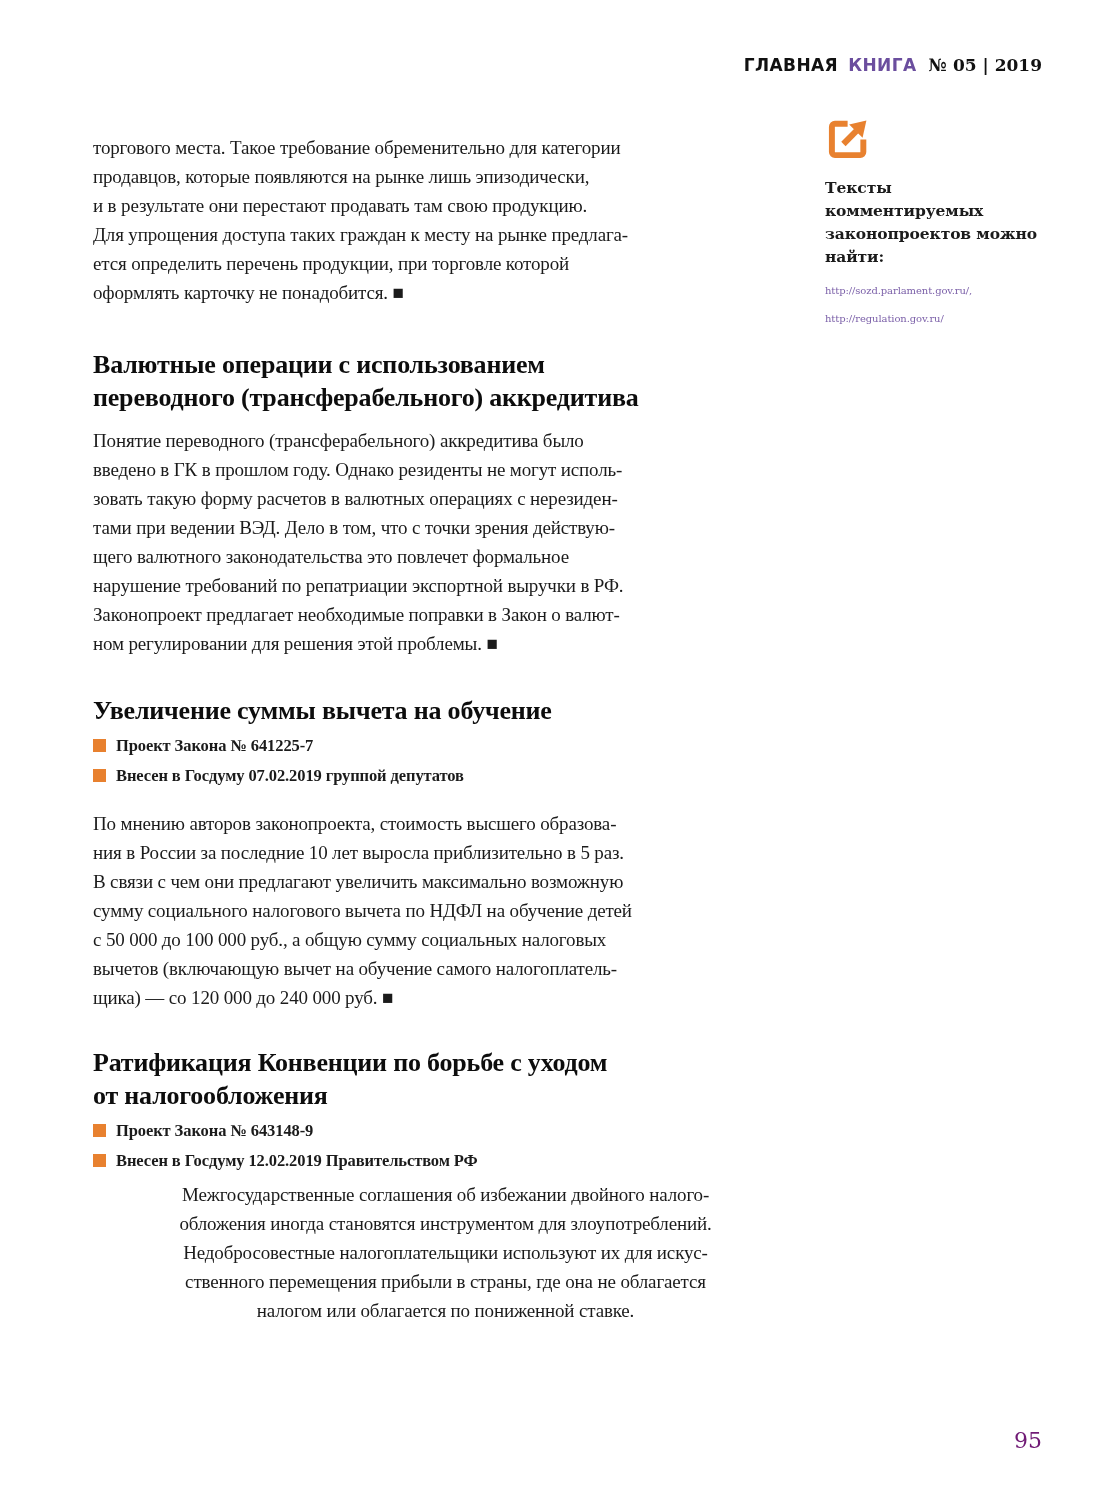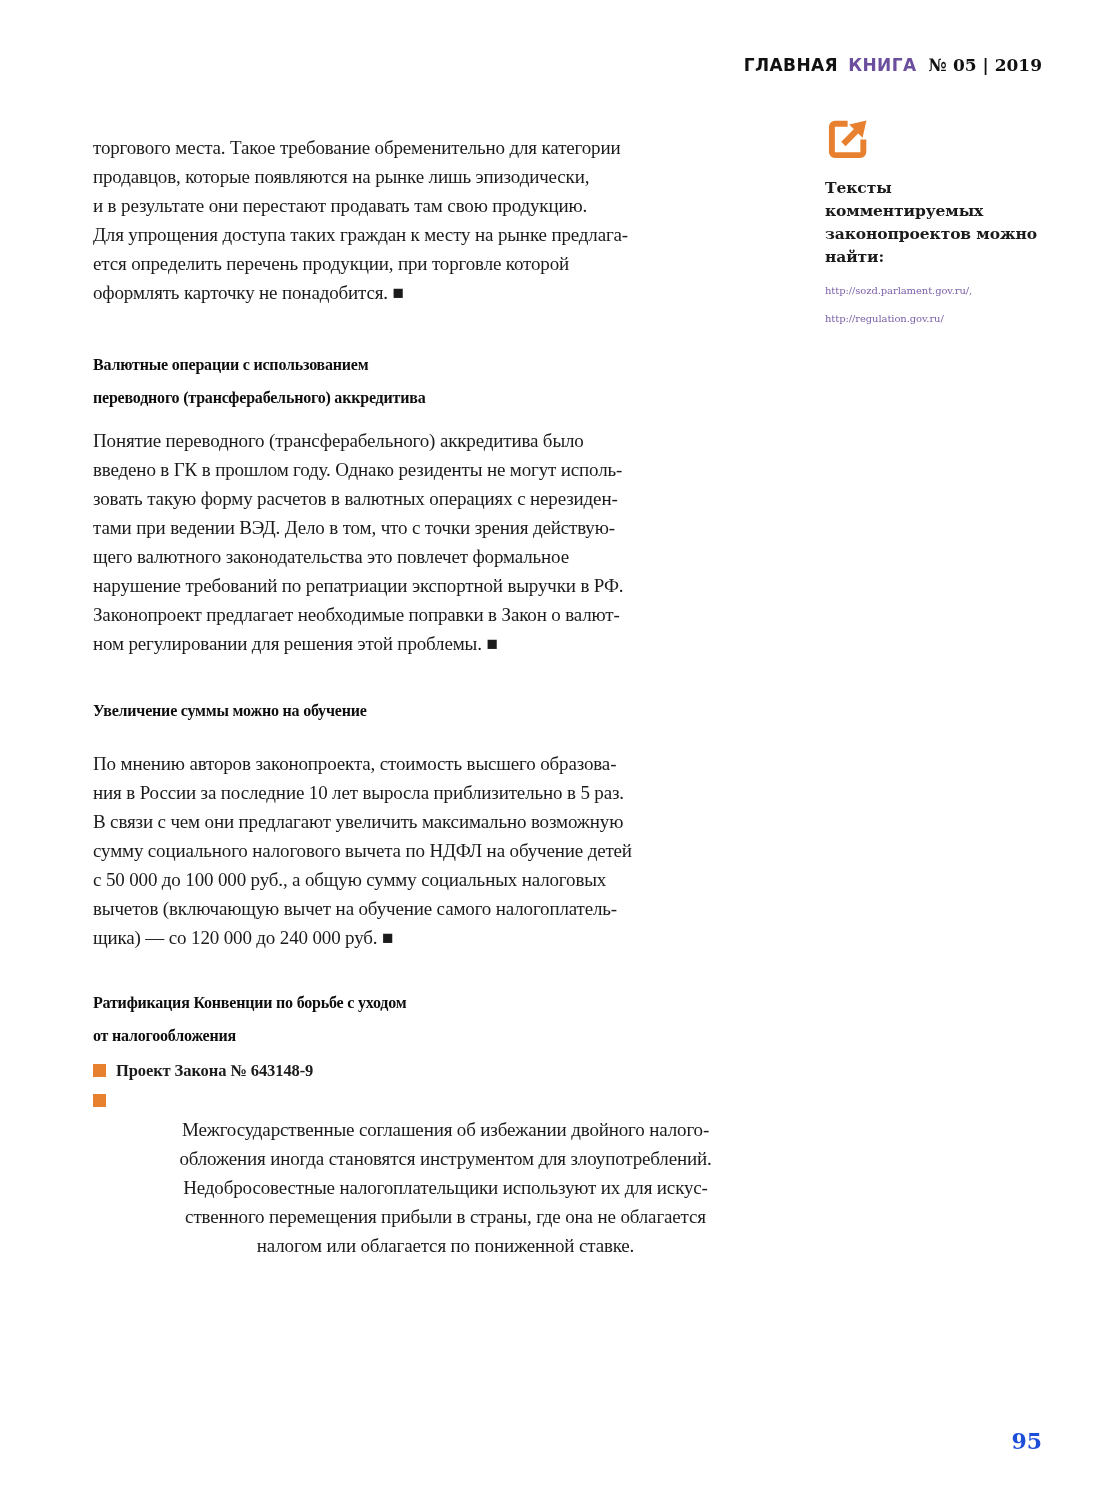--- a/index.html
+++ b/index.html
@@ -10,21 +10,21 @@
   .masthead{position:absolute;top:55px;right:62px;white-space:nowrap;}
   .brand-black{font-family:"DejaVu Sans", sans-serif;font-weight:bold;font-size:17px;
                letter-spacing:0.4px;color:#111111;}
   .brand-purple{font-family:"DejaVu Sans", sans-serif;font-weight:bold;font-size:17px;
                 letter-spacing:0.4px;color:#6b4e9e;margin-left:5px;}
   .issue{font-family:"DejaVu Serif", serif;font-weight:bold;font-size:17px;color:#111111;margin-left:7px;}
 
   
   .main-col{position:absolute;left:93px;top:133px;width:705px;font-family:Liberation Serif, serif;}
   .body-text{font-size:19px;line-height:29px;letter-spacing:-0.15px;white-space:pre-line;color:#1b1b1b;}
-  .section-heading{font-size:16px;line-height:33px;font-weight:bold;color:#0d0d0d;
+  .section-heading{font-size:26px;line-height:33px;font-weight:bold;color:#0d0d0d;
                    white-space:pre-line;letter-spacing:-0.2px;}
   .s1-heading{margin-top:41px;}
   .s2-heading{margin-top:36px;}
   .s3-heading{margin-top:34px;}
   .bullet-list{margin-top:8px;}
   .bullet-row{display:flex;align-items:flex-start;margin-bottom:8px;}
   .bullet-square{flex:0 0 auto;width:13px;height:13px;background:#e8812f;margin:4px 10px 0 0;}
   .bullet-label{font-size:16.5px;line-height:22px;font-weight:bold;color:#1b1b1b;letter-spacing:-0.1px;}
   .para-1{margin-top:12px;}
   .para-2{margin-top:22px;}
@@ -33,21 +33,21 @@
   
   .sidebar{position:absolute;left:825px;top:116px;width:222px;}
   .ext-icon{display:block;}
   .sidebar-note{margin-top:10px;font-size:15.5px;line-height:23px;font-weight:bold;
                 color:#1b1b1b;white-space:pre-line;letter-spacing:-0.1px;}
   .sidebar-links{margin-top:9px;}
   .sidebar-link{display:block;font-size:10px;line-height:28px;color:#7c61a9;
                 text-decoration:none;letter-spacing:-0.1px;}
 
   
-  .page-number{position:absolute;top:1428px;right:62px;font-size:22px;color:#1d4ed8;font-weight:bold;}
+  .page-number{position:absolute;top:1428px;right:62px;font-size:22px;color:#701a75;}
 </style>
 </head>
 <body>
 
 <div class="page">
 
   <div class="masthead">
     <span class="brand-black">ГЛАВНАЯ</span>
     <span class="brand-purple">КНИГА</span>
     <span class="issue">№ 05 | 2019</span>
@@ -66,38 +66,49 @@
 переводного (трансферабельного) аккредитива</div>
     <div class="body-text para-1">Понятие переводного (трансферабельного) аккредитива было
 введено в ГК в прошлом году. Однако резиденты не могут исполь-
 зовать такую форму расчетов в валютных операциях с нерезиден-
 тами при ведении ВЭД. Дело в том, что с точки зрения действую-
 щего валютного законодательства это повлечет формальное
 нарушение требований по репатриации экспортной выручки в РФ.
 Законопроект предлагает необходимые поправки в Закон о валют-
 ном регулировании для решения этой проблемы. ■</div>
 
-    <div class="section-heading s2-heading">Увеличение суммы можно на обучение</div>
+    <div class="section-heading s2-heading">Увеличение суммы вычета на обучение</div>
+    <div class="bullet-list">
+      <div class="bullet-row">
+        <span class="bullet-square"></span>
+        <span class="bullet-label">Проект Закона № 641225-7</span>
+      </div>
+      <div class="bullet-row">
+        <span class="bullet-square"></span>
+        <span class="bullet-label">Внесен в Госдуму 07.02.2019 группой депутатов</span>
+      </div>
+    </div>
     <div class="body-text para-2">По мнению авторов законопроекта, стоимость высшего образова-
 ния в России за последние 10 лет выросла приблизительно в 5 раз.
 В связи с чем они предлагают увеличить максимально возможную
 сумму социального налогового вычета по НДФЛ на обучение детей
 с 50 000 до 100 000 руб., а общую сумму социальных налоговых
 вычетов (включающую вычет на обучение самого налогоплатель-
 щика) — со 120 000 до 240 000 руб. ■</div>
 
     <div class="section-heading s3-heading">Ратификация Конвенции по борьбе с уходом
 от налогообложения</div>
     <div class="bullet-list">
       <div class="bullet-row">
         <span class="bullet-square"></span>
         <span class="bullet-label">Проект Закона № 643148-9</span>
       </div>
       <div class="bullet-row">
         <span class="bullet-square"></span>
+        <span class="bullet-label">Внесен в Госдуму 12.02.2019 Правительством РФ</span>
       </div>
     </div>
     <div class="body-text para-3">Межгосударственные соглашения об избежании двойного налого-
 обложения иногда становятся инструментом для злоупотреблений.
 Недобросовестные налогоплательщики используют их для искус-
 ственного перемещения прибыли в страны, где она не облагается
 налогом или облагается по пониженной ставке.</div>
 
   </div>
 

